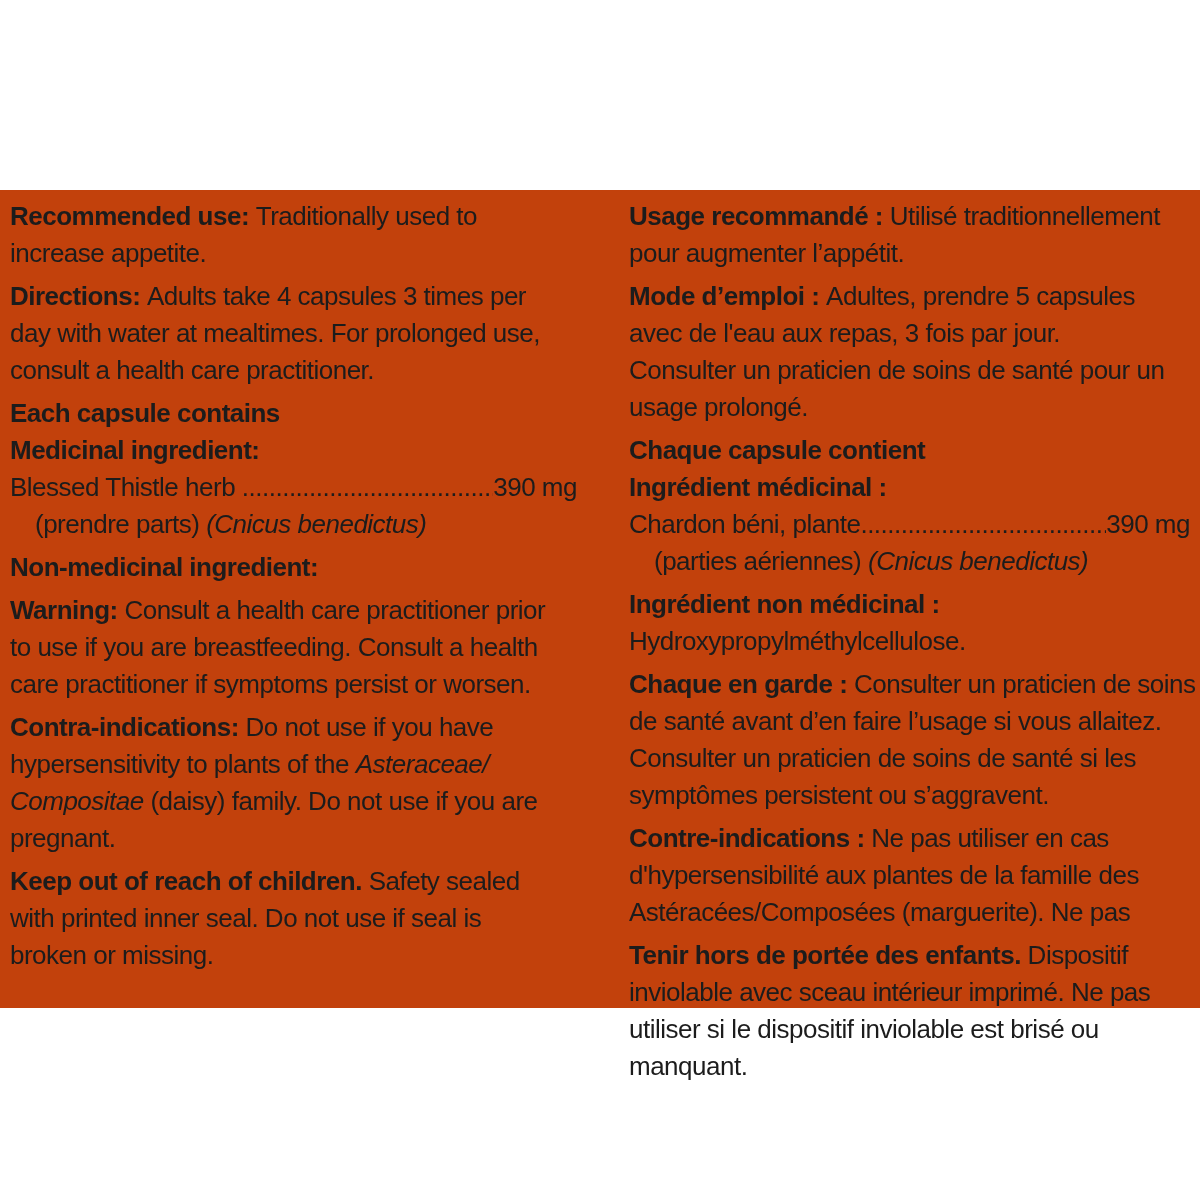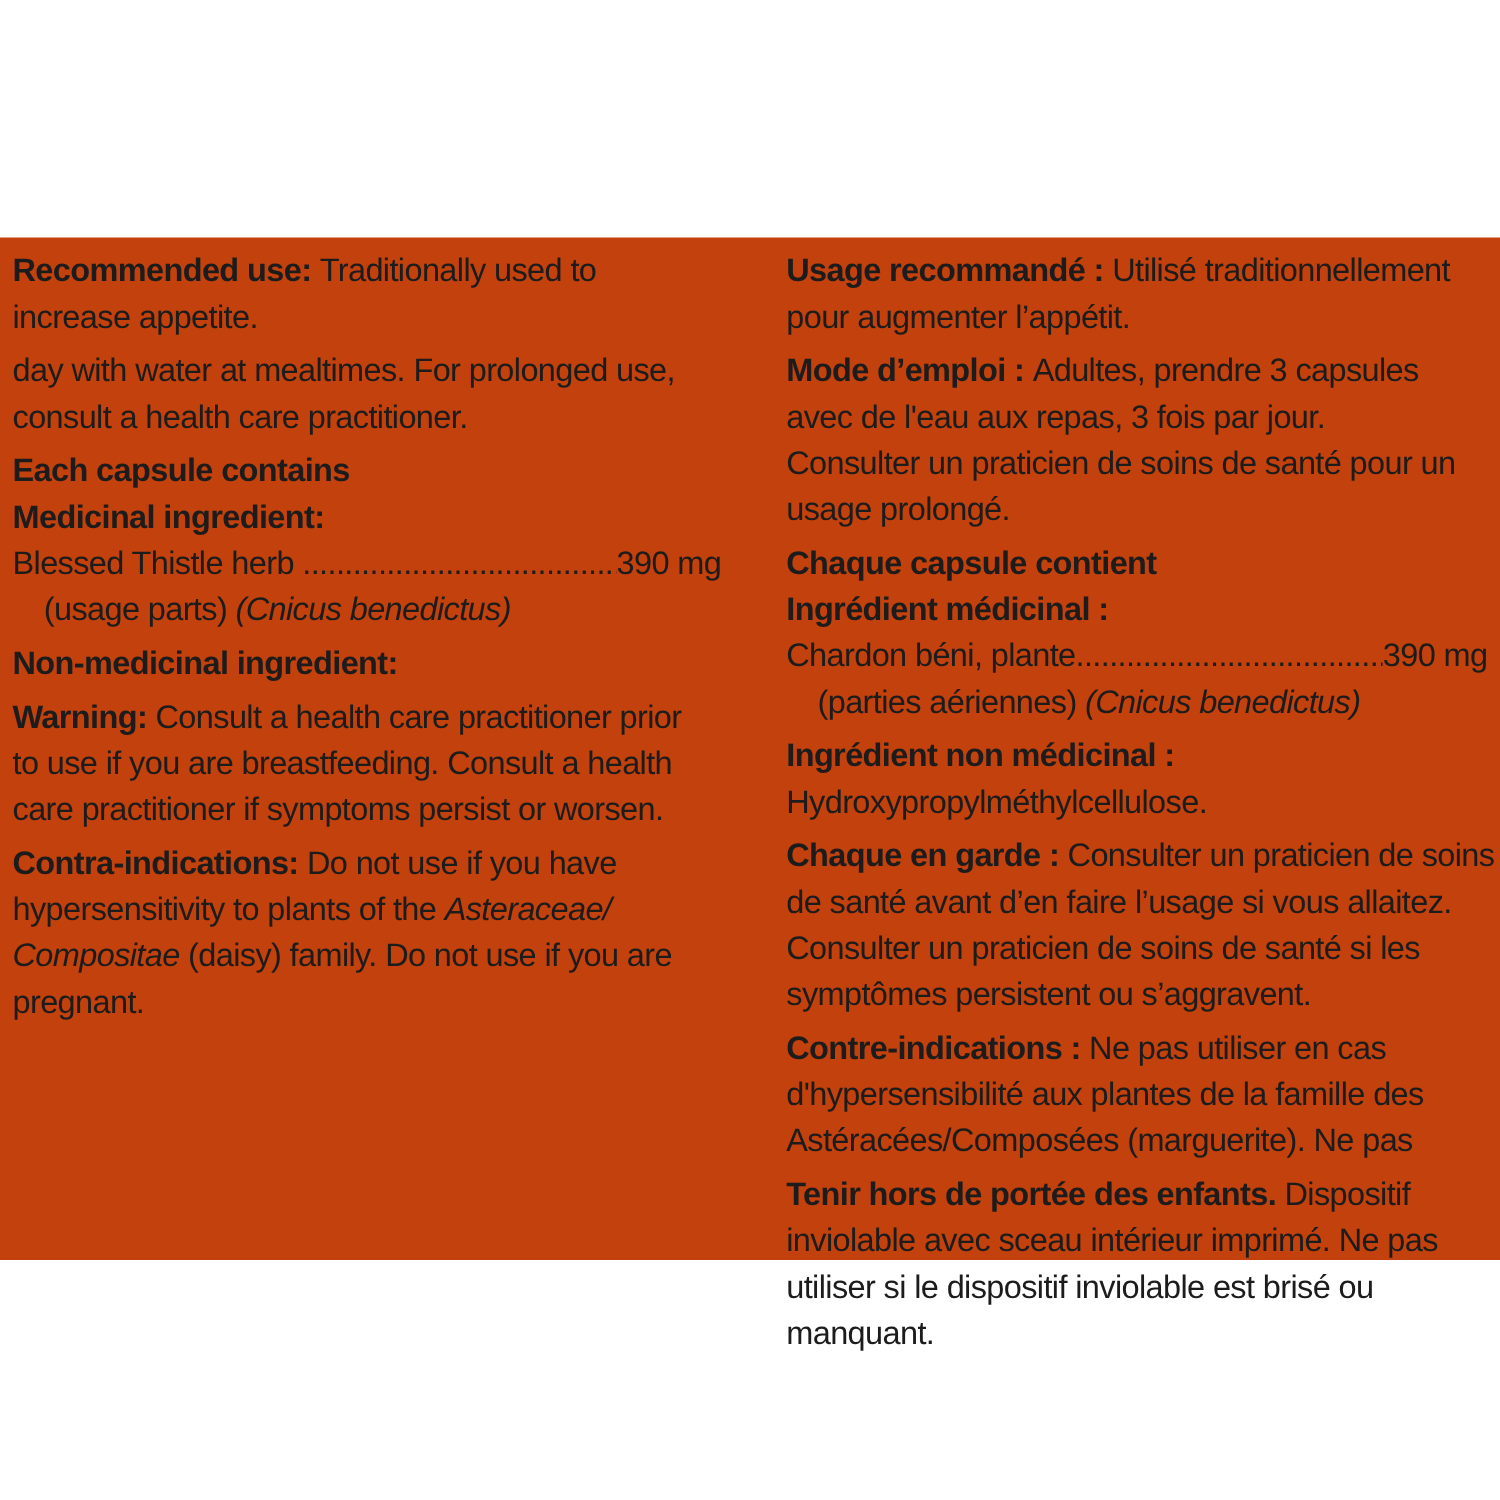--- a/index.html
+++ b/index.html
@@ -55,51 +55,57 @@
 </head>
 <body style="background: rgb(255, 255, 255); color: rgb(28, 28, 28);">
 
 <div class="panel" style="background: #c2410c;">
   <div class="col en">
       <div class="block">
         <div class="line"><span class="run b">Recommended use: </span><span class="run">Traditionally used to</span></div>
         <div class="line"><span class="run">increase appetite.</span></div>
       </div>
       <div class="block">
+        <div class="line"><span class="run b">Directions: </span><span class="run">Adults take 4 capsules 3 times per</span></div>
         <div class="line"><span class="run">day with water at mealtimes. For prolonged use,</span></div>
         <div class="line"><span class="run">consult a health care practitioner.</span></div>
       </div>
       <div class="block">
         <div class="line"><span class="run b">Each capsule contains</span></div>
         <div class="line"><span class="run b">Medicinal ingredient:</span></div>
         <div class="line flex"><span class="run">Blessed Thistle herb </span><span class="run leader">................................................................</span><span class="run value">390 mg</span></div>
-        <div class="line indent"><span class="run">(usage parts) </span><span class="run i">(Cnicus benedictus)</span></div>
+        <div class="line indent"><span class="run">(prendre parts) </span><span class="run i">(Cnicus benedictus)</span></div>
       </div>
       <div class="block">
         <div class="line"><span class="run b">Non-medicinal ingredient:</span></div>
       </div>
       <div class="block">
         <div class="line"><span class="run b">Warning: </span><span class="run">Consult a health care practitioner prior</span></div>
         <div class="line"><span class="run">to use if you are breastfeeding. Consult a health</span></div>
         <div class="line"><span class="run">care practitioner if symptoms persist or worsen.</span></div>
       </div>
       <div class="block">
         <div class="line"><span class="run b">Contra-indications: </span><span class="run">Do not use if you have</span></div>
         <div class="line"><span class="run">hypersensitivity to plants of the </span><span class="run i">Asteraceae/</span></div>
         <div class="line"><span class="run i">Compositae</span><span class="run"> (daisy) family. Do not use if you are</span></div>
         <div class="line"><span class="run">pregnant.</span></div>
       </div>
+      <div class="block">
+        <div class="line"><span class="run b">Keep out of reach of children. </span><span class="run">Safety sealed</span></div>
+        <div class="line"><span class="run">with printed inner seal. Do not use if seal is</span></div>
+        <div class="line"><span class="run">broken or missing.</span></div>
+      </div>
     </div>
   <div class="col fr">
       <div class="block">
         <div class="line"><span class="run b">Usage recommandé : </span><span class="run">Utilisé traditionnellement</span></div>
         <div class="line"><span class="run">pour augmenter l’appétit.</span></div>
       </div>
       <div class="block">
-        <div class="line"><span class="run b">Mode d’emploi : </span><span class="run">Adultes, prendre 3 capsules</span></div>
+        <div class="line"><span class="run b">Mode d’emploi : </span><span class="run">Adultes, prendre 5 capsules</span></div>
         <div class="line"><span class="run">avec de l'eau aux repas, 3 fois par jour.</span></div>
         <div class="line"><span class="run">Consulter un praticien de soins de santé pour un</span></div>
         <div class="line"><span class="run">usage prolongé.</span></div>
       </div>
       <div class="block">
         <div class="line"><span class="run b">Chaque capsule contient</span></div>
         <div class="line"><span class="run b">Ingrédient médicinal :</span></div>
         <div class="line flex"><span class="run">Chardon béni, plante</span><span class="run leader">................................................................</span><span class="run value">390 mg</span></div>
         <div class="line indent"><span class="run">(parties aériennes) </span><span class="run i">(Cnicus benedictus)</span></div>
       </div>

